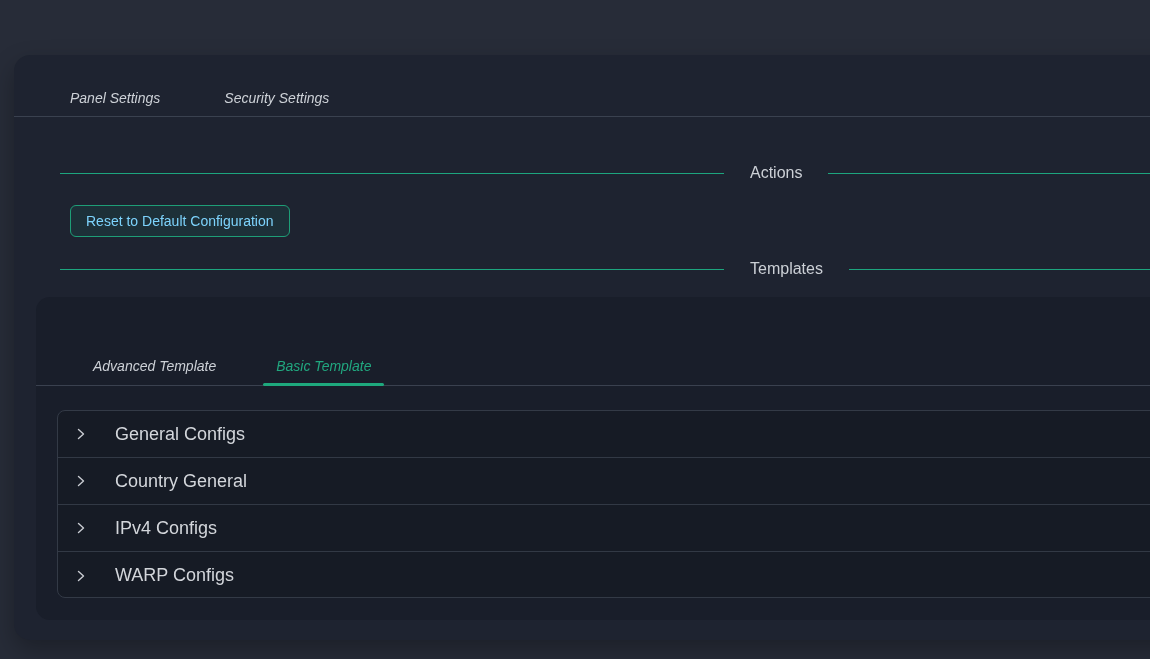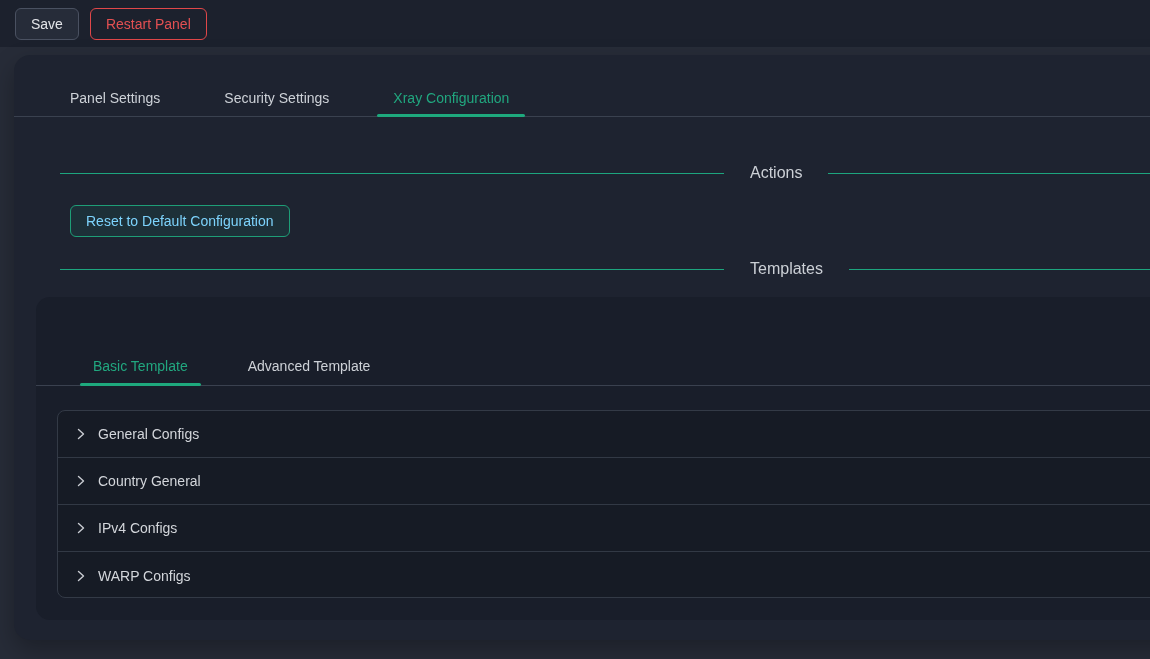--- a/index.html
+++ b/index.html
@@ -67,20 +67,21 @@
   }
   .tab {
     position: relative;
     display: flex;
     align-items: center;
     padding: 0 16px;
     font-size: 14px;
     color: #cdd1d7;
     cursor: pointer;
     white-space: nowrap;
+    font-style: italic;
   }
   .tab.active { color: #21a77f; }
   .tab.active::after {
     content: "";
     position: absolute;
     left: 0; right: 0; bottom: -1px;
     height: 3px;
     background: #1ea97d;
     border-radius: 2px;
   }
@@ -157,67 +158,63 @@
     flex: none;
     display: flex;
     align-items: center;
     padding-left: 17px;
     gap: 11px;
     border-bottom: 1px solid #323945;
     cursor: pointer;
   }
   .acc-row:last-child { border-bottom: none; }
   .acc-label {
-    font-size: 14px;
+    font-size: 18px;
     color: #d3d6db;
+    margin-left: 17px;
   }
   .chev {
     width: 12px;
     height: 12px;
     flex: none;
     display: inline-flex;
   }
 </style>
 </head>
 <body>
 
 <div class="screen">
 
-  <header class="topbar">
-    <button class="btn btn-save">Save</button>
-    <button class="btn btn-restart">Restart Panel</button>
-  </header>
 
   <section class="outer-card">
 
     <nav class="tabbar main-tabs">
       <div class="tab">Panel Settings</div>
       <div class="tab">Security Settings</div>
-      <div class="tab active">Xray Configuration</div>
     </nav>
 
     <div class="divider divider-actions">
       <span class="line line-left"></span>
       <span class="divider-text">Actions</span>
       <span class="line line-right"></span>
     </div>
 
     <button class="btn btn-reset">Reset to Default Configuration</button>
 
     <div class="divider divider-templates">
       <span class="line line-left"></span>
       <span class="divider-text">Templates</span>
       <span class="line line-right"></span>
     </div>
 
     <section class="inner-card">
 
       <nav class="tabbar sub-tabs">
+        <div class="tab">Advanced Template</div>
         <div class="tab active">Basic Template</div>
-        <div class="tab">Advanced Template</div>
       </nav>
 
       <div class="accordion">
 
         <div class="acc-row">
           <span class="chev">
             <svg viewBox="0 0 12 12" width="12" height="12">
                 <polyline points="3.5,1.5 8.5,6 3.5,10.5" fill="none" stroke="#c9ccd2" stroke-width="1.4" stroke-linecap="round" stroke-linejoin="round"></polyline>
               </svg>
           </span>

